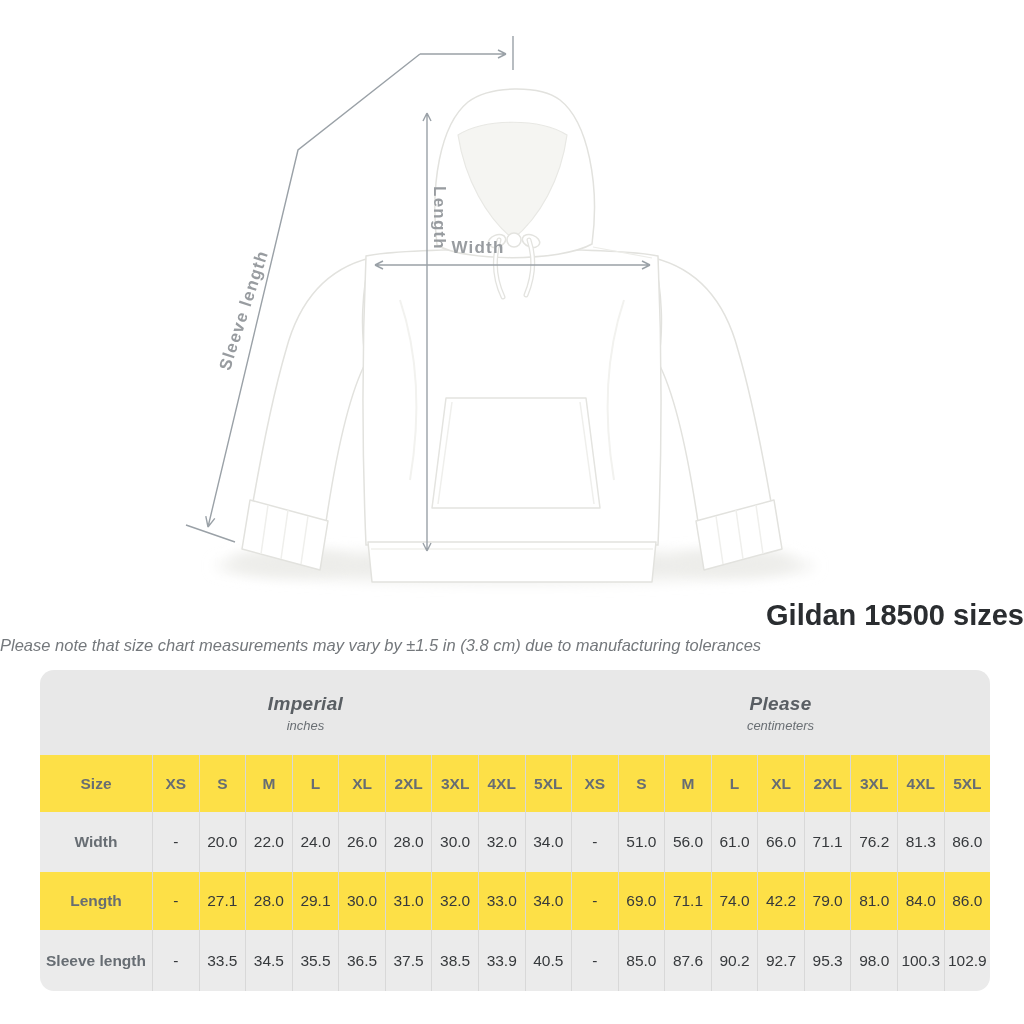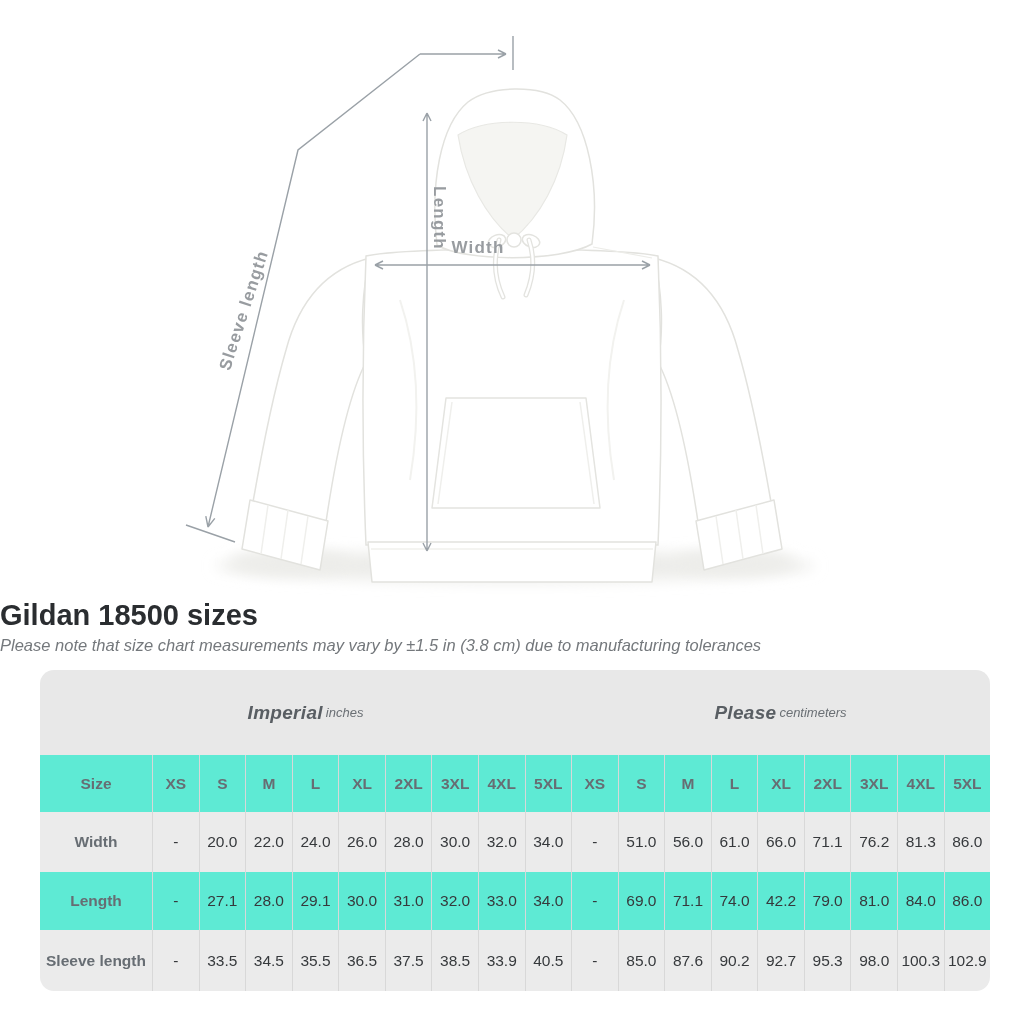--- a/index.html
+++ b/index.html
@@ -6,36 +6,36 @@
     font-family:"Liberation Sans",sans-serif;overflow:hidden;position:relative;}
   .page{position:absolute;inset:0;}
 
   
   .diagram{position:absolute;left:0;top:0;width:1024px;height:600px;}
   .diagram svg{display:block;}
   .measure-text{fill:#989ca0;font-family:"Liberation Sans",sans-serif;
     font-size:17px;font-weight:600;letter-spacing:1.2px;}
 
   
-  .title{position:absolute;top:599px;left:0;width:1024px;text-align:left;
+  .title{position:absolute;top:599px;left:0;width:1024px;text-align:right;
     font-size:29px;font-weight:700;color:#2a2d30;margin:0;line-height:32px;}
   .subtitle{position:absolute;top:634px;left:0;width:1024px;
     font-style:italic;font-size:16.5px;color:#74787c;margin:0;line-height:22px;}
 
   
   .size-table{position:absolute;left:40px;top:670px;width:950px;
     border-radius:14px;overflow:hidden;background:#ffffff;}
   .unit-band{display:flex;height:85px;background:#e8e8e8;}
-  .unit{display:flex;flex-direction:row;align-items:center;justify-content:center;gap:3px;}
+  .unit{display:flex;flex-direction:column;align-items:center;justify-content:center;gap:3px;}
   .unit.imperial{flex:0 0 531px;}
   .unit.metric{flex:1 1 auto;}
   .unit-title{font-style:italic;font-weight:700;font-size:19px;color:#595e63;letter-spacing:.3px;}
   .unit-sub{font-style:italic;font-size:13px;color:#6a6f74;}
 
-  .trow{display:flex;align-items:stretch;background:#5eead4;}
+  .trow{display:flex;align-items:stretch;background:#fde047;}
   .trow.alt{background:#ebebeb;}
   .trow.h57{height:57px;} .trow.h60{height:60px;} .trow.h58{height:58px;} .trow.h61{height:61px;}
   .cell{flex:1 1 0;display:flex;align-items:center;justify-content:center;
     border-left:1px solid #d8d8d8;font-size:15.5px;color:#36393c;}
   .cell.rowlabel{flex:0 0 112px;border-left:none;}
   .cell.head,.cell.rowlabel{font-weight:700;color:#676d73;}
 </style>
 </head>
 <body>
 

